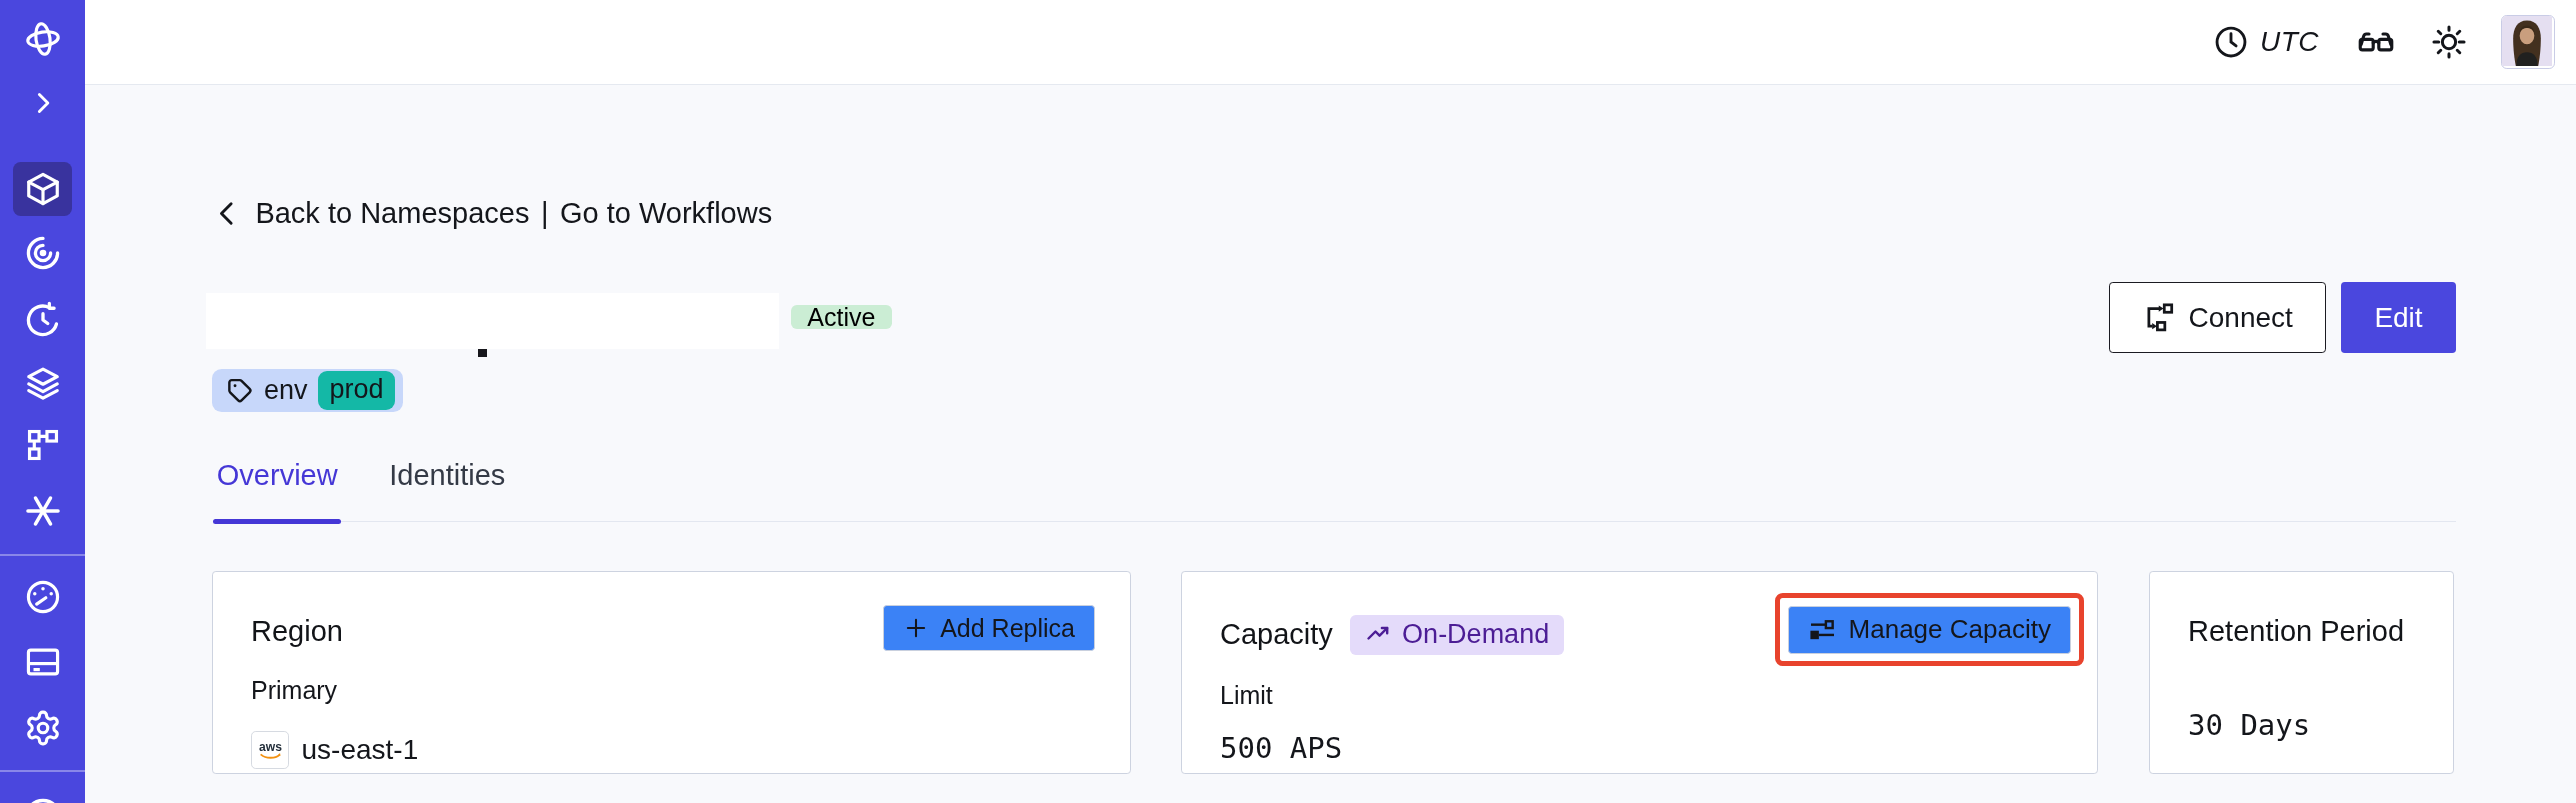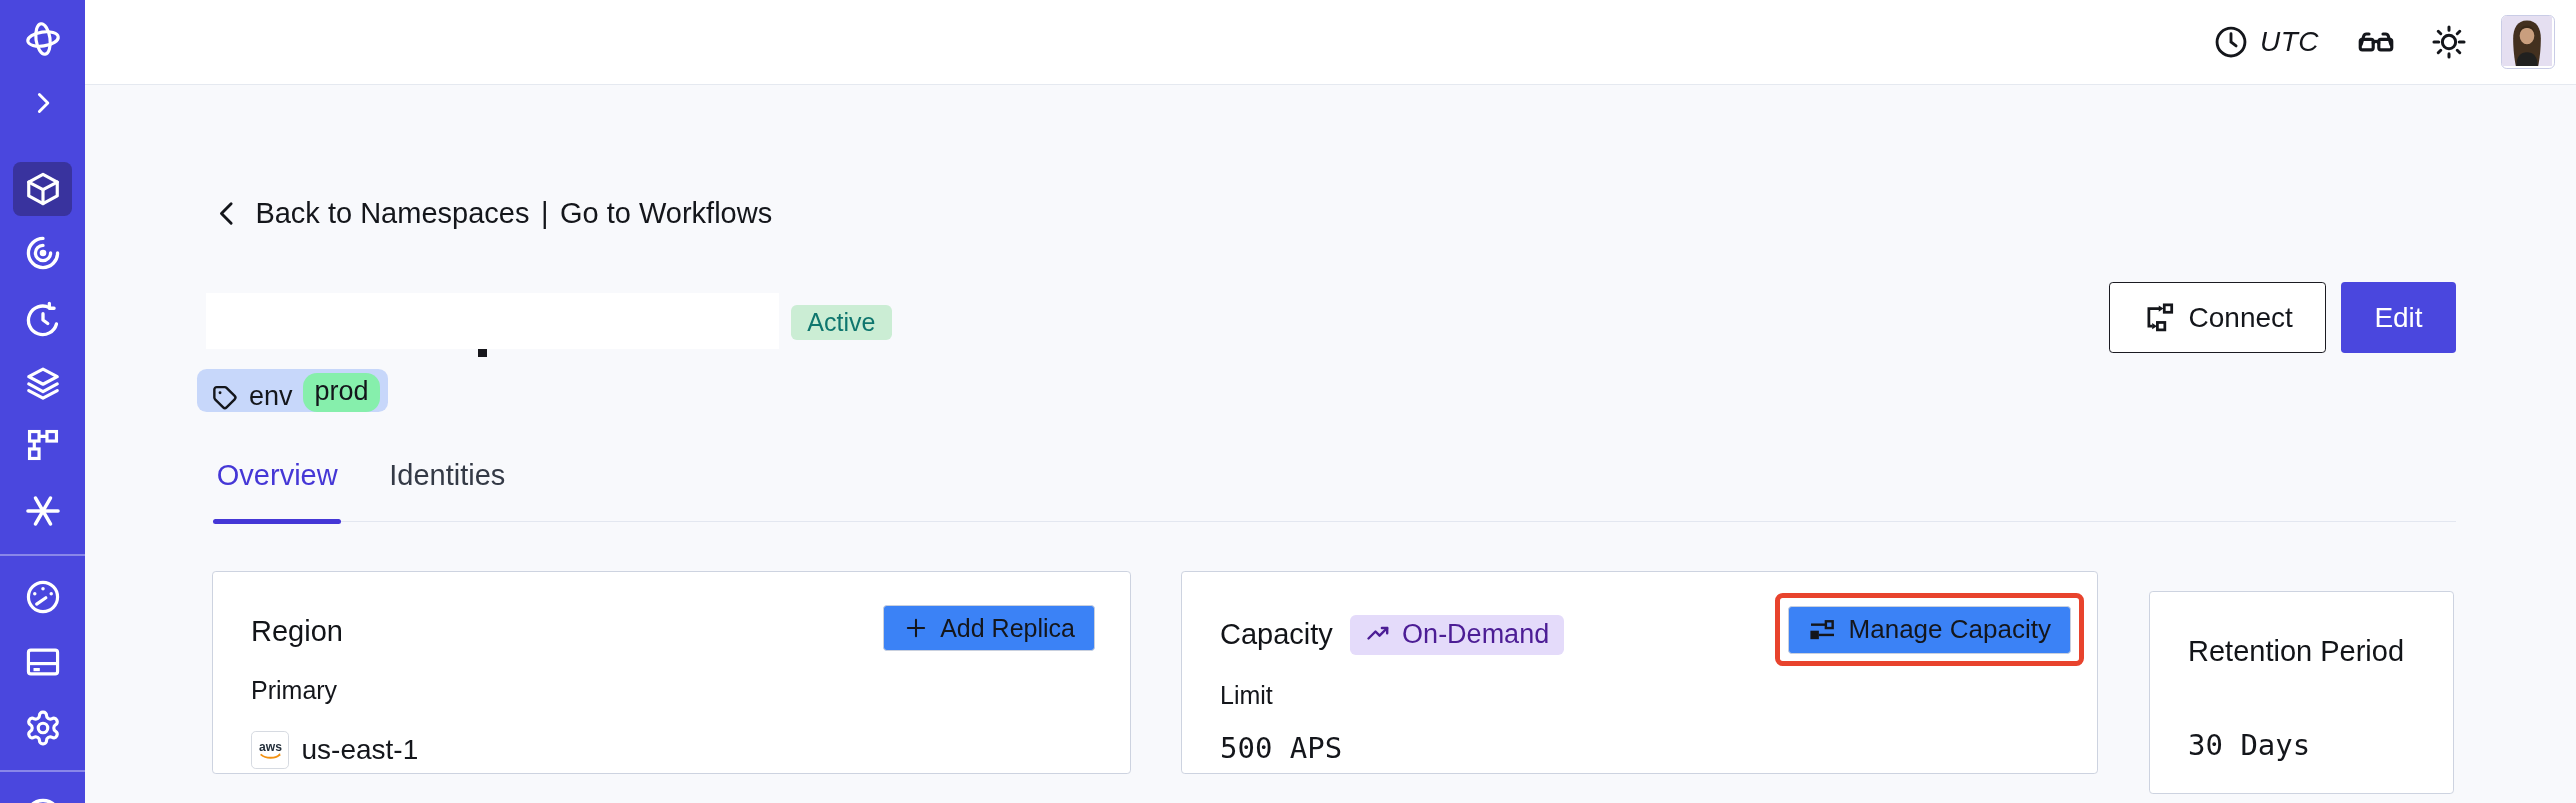--- a/index.html
+++ b/index.html
@@ -23,38 +23,38 @@
 
   
   .content { position:absolute; left:85px; top:85px; right:0; bottom:0; background:#F8F9FC; }
 
   .breadcrumb { position:absolute; left:128px; top:110px; height:36px; display:flex; align-items:center; gap:13.4px; color:#14161B; cursor:pointer; }
   .breadcrumb .bc-text { font-size:29px; font-weight:500; display:flex; gap:11.5px; }
 
   .title-redacted { position:absolute; left:121px; top:208px; width:573px; height:56px; background:#FFFFFF; }
   .redact-artifact { position:absolute; left:393px; top:264px; width:8.6px; height:7.7px; background:#17171C; }
 
-  .badge-active { position:absolute; left:706px; top:220px; height:35px; display:inline-flex; align-items:center; padding:0 16.3px; background:#CBEDD4; border-radius:5.8px; font-size:25px; font-weight:500; color:#0f766e; }
+  .badge-active { position:absolute; left:706px; top:220px; height:24px; display:inline-flex; align-items:center; padding:0 16.3px; background:#CBEDD4; border-radius:5.8px; font-size:25px; font-weight:500; color:#000000; }
 
   .btn-connect { position:absolute; left:2024px; top:197px; width:217px; height:71px; background:#FFFFFF; border:1.9px solid #1B1B22; border-radius:3.8px; display:flex; align-items:center; justify-content:center; gap:13.4px; font-size:28px; font-weight:500; color:#14161B; cursor:pointer; }
   .btn-edit { position:absolute; left:2256px; top:197px; width:115px; height:71px; background:#4A47DE; border:none; border-radius:3.8px; display:flex; align-items:center; justify-content:center; font-size:28px; font-weight:500; color:#FFFFFF; cursor:pointer; }
 
-  .tag-pill { position:absolute; left:112px; top:284px; height:43px; display:inline-flex; align-items:flex-end; gap:10.5px; background:#C7D7FA; border-radius:9.6px; padding:0 7.7px 0 12.5px; font-size:27px; color:#14161B; cursor:pointer; }
-  .tag-inner { background:#86efac; border-radius:14px; padding:2.9px 11.5px 4.8px; font-size:27px; }
+  .tag-pill { position:absolute; left:127px; top:284px; height:43px; display:inline-flex; align-items:center; gap:10.5px; background:#C7D7FA; border-radius:9.6px; padding:0 7.7px 0 12.5px; font-size:27px; color:#14161B; cursor:pointer; }
+  .tag-inner { background:#14b8a6; border-radius:9px; padding:2.9px 11.5px 4.8px; font-size:27px; }
 
   .tabs { position:absolute; left:128px; top:366px; width:2243px; display:flex; gap:44px; border-bottom:1.9px solid #E3E7F0; }
   .tab { position:relative; font-size:29px; font-weight:500; color:#343A46; padding:7.7px 3.8px 29px; cursor:pointer; }
   .tab.active { color:#4537D6; }
   .tab.active::after { content:""; position:absolute; left:0; right:0; bottom:-2.9px; height:4.8px; background:#4537D6; border-radius:2.9px; }
 
   
   .card { position:absolute; top:486px; height:203px; background:#FFFFFF; border:1.9px solid #CDD3E0; border-radius:3.8px; padding:33px 35px 0 38px; }
   .card-1 { left:127px; width:919px; }
   .card-2 { left:1096px; width:917px; }
-  .card-3 { left:2064px; width:305px;margin-top:20px; }
+  .card-3 { left:2064px; width:305px; }
   .card-header { display:flex; align-items:flex-start; justify-content:space-between; }
   .card-title-row { display:flex; align-items:center; gap:17.3px; margin-top:9.6px; }
   .card-title { font-size:29px; font-weight:400; color:#121418; }
   .field-label { font-size:25px; font-weight:500; color:#14161B; margin-top:26px; }
   .mono-value { font-family:"DejaVu Sans Mono", monospace; font-size:29px; color:#14161B; margin-top:21px; }
 
   .btn-light { display:inline-flex; align-items:center; justify-content:center; gap:11.5px; height:46px; background:#3b82f6; border:1.9px solid #C9D0DE; border-radius:3.8px; padding:0 19px; font-family:"Liberation Sans", sans-serif; font-size:25px; font-weight:500; color:#14161B; cursor:pointer; }
   .badge-ondemand { display:inline-flex; align-items:center; gap:9.6px; height:40px; background:#E4DBFA; border-radius:5.8px; padding:0 14.4px; font-size:27px; font-weight:400; color:#4c1d95; }
   .highlight-ring { position:absolute; top:21px; right:13.4px; border:5.8px solid #E8432D; border-radius:7.7px; padding:7.7px; background:transparent; }
   .value-row { display:flex; align-items:center; gap:12.5px; margin-top:26px; }

